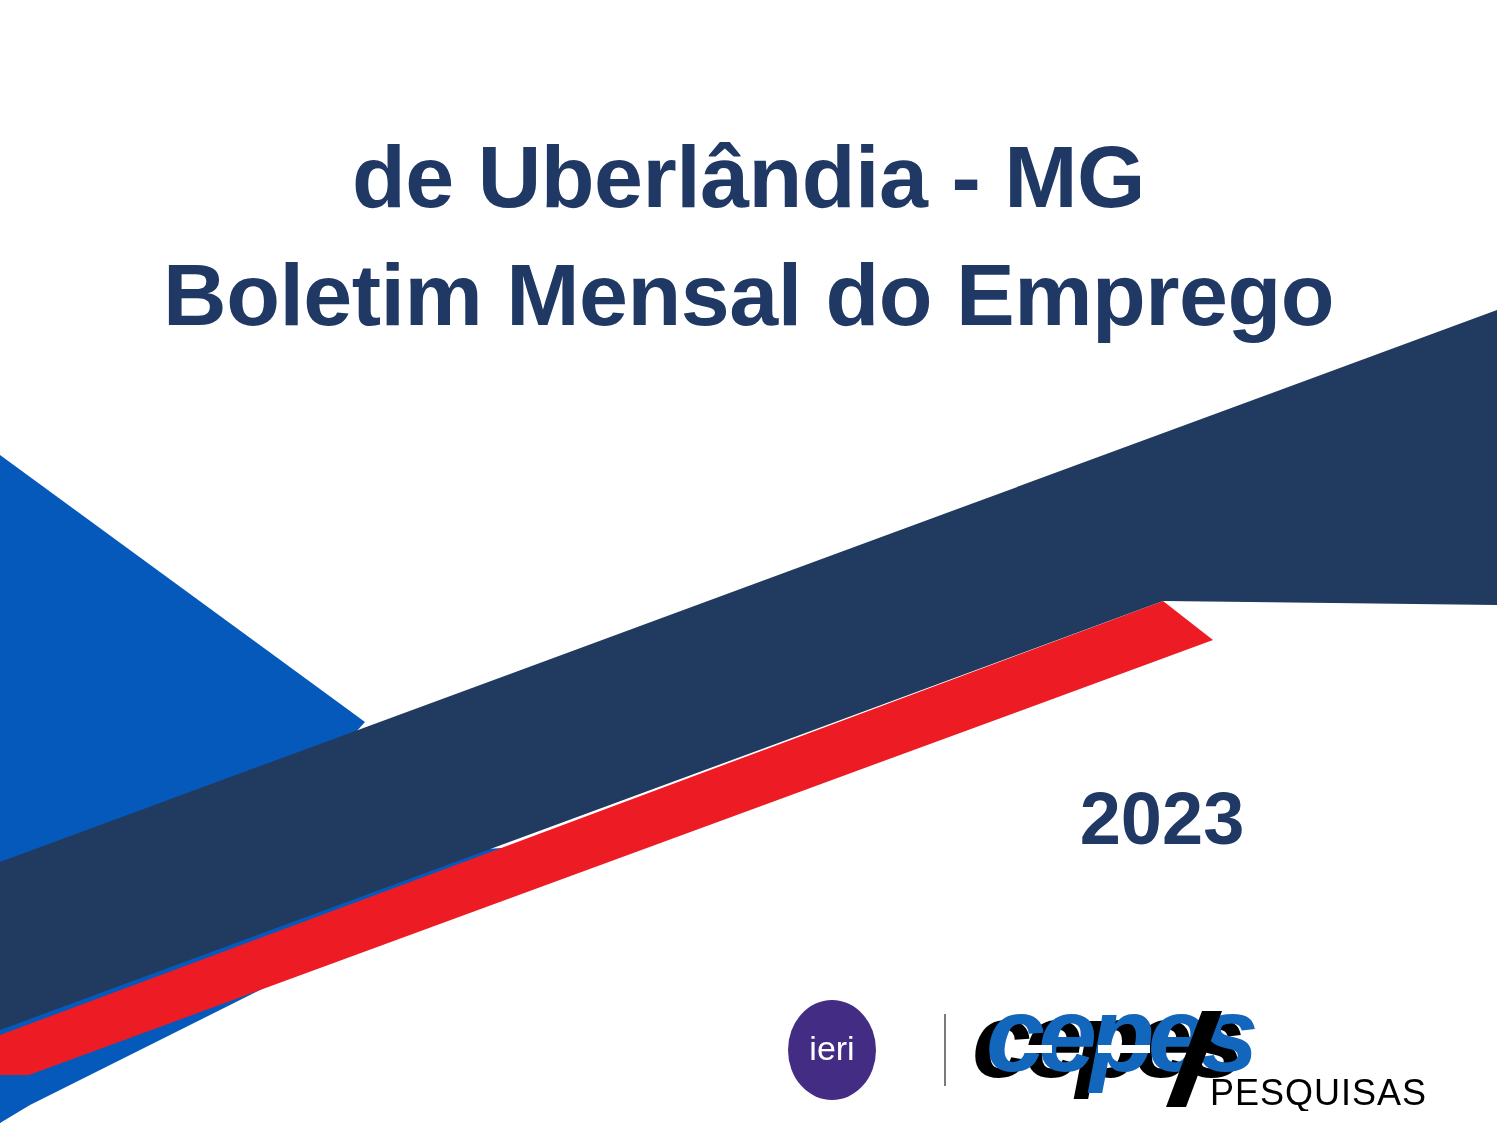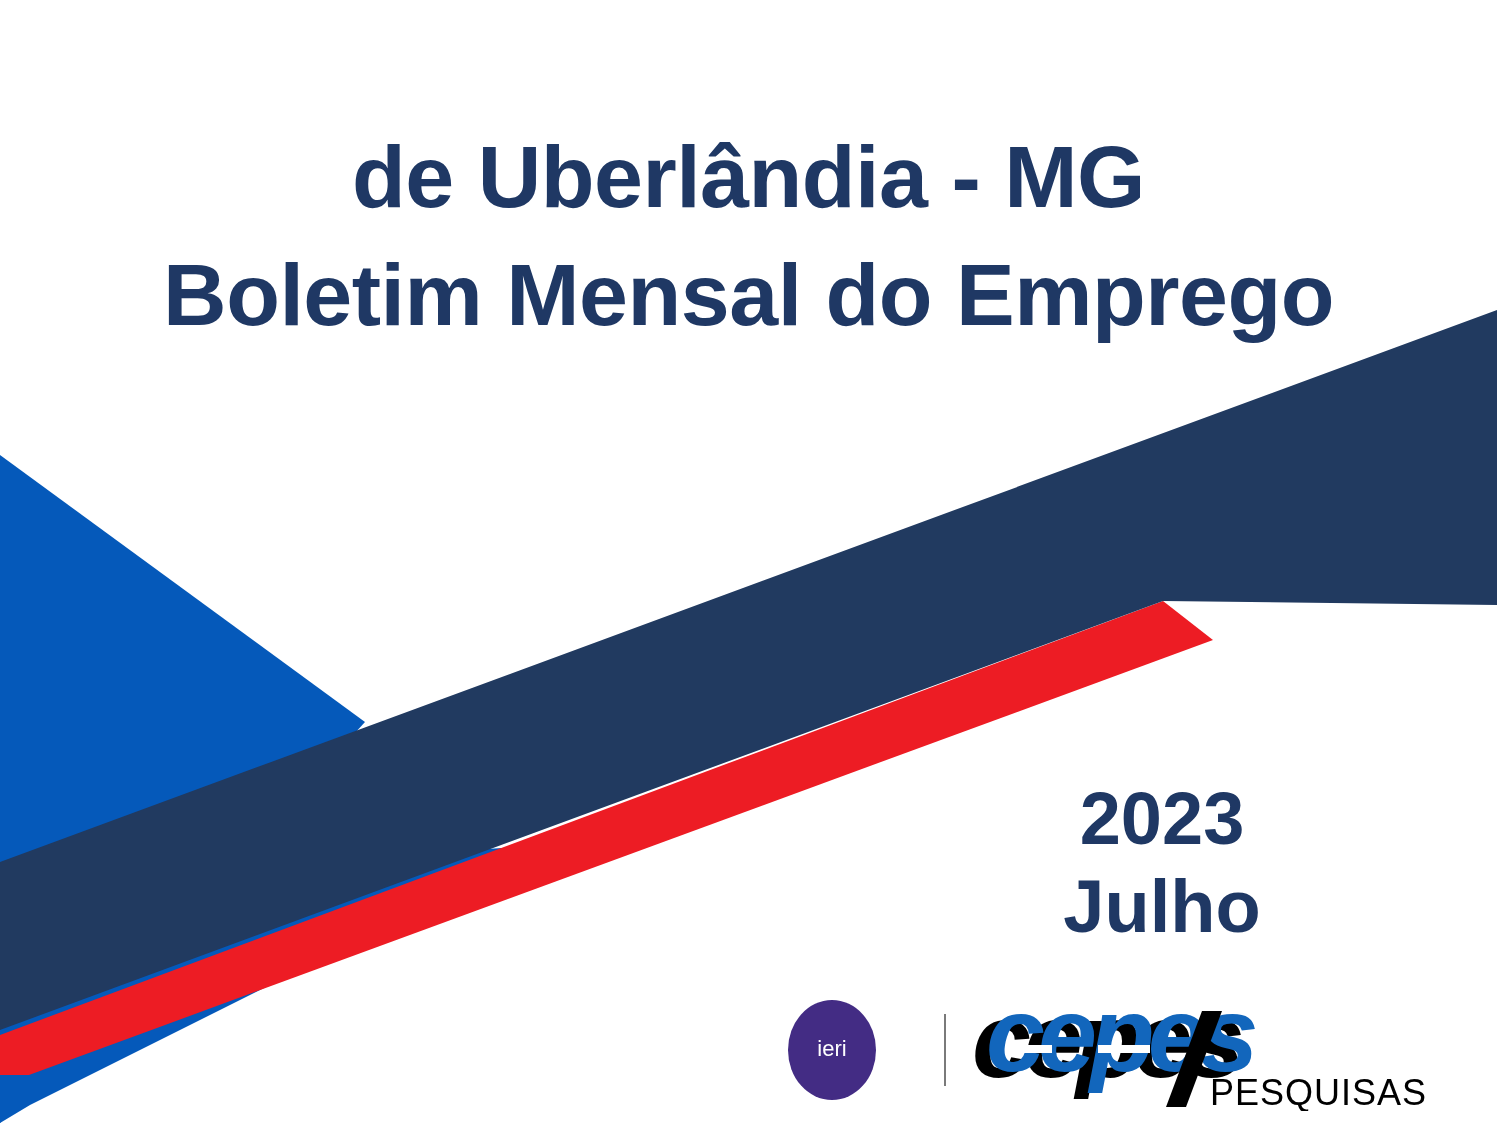--- a/index.html
+++ b/index.html
@@ -96,21 +96,21 @@
     position: absolute;
     left: 0;
     top: 0;
     width: 88px;
     height: 100px;
     display: flex;
     align-items: center;
     justify-content: center;
     color: #ffffff;
     font-family: "Liberation Sans", sans-serif;
-    font-size: 22px;
+    font-size: 34px;
     font-weight: normal;
     letter-spacing: 0px;
     padding-bottom: 3px;
     box-sizing: border-box;
   }
   #logo-divider {
     flex: 0 0 auto;
     width: 2px;
     height: 72px;
     background: #7a7a7a;
@@ -141,21 +141,20 @@
     <polygon points="1497,310 1497,605 1163,601 0,1030 0,862" fill="#213A60"></polygon>
   </svg>
 
   <div id="title-block">
     <span class="title-line">de Uberlândia - MG</span>
     <span class="title-line">Boletim Mensal do Emprego</span>
   </div>
 
   <div id="date-block">
     <span class="date-line">2023</span>
-    <span class="date-line">Julho</span>
   </div>
 
   <div id="logo-bar">
 
     <div id="ieri-logo">
       <div id="ieri-ellipse"></div>
       <div id="ieri-text">ieri</div>
     </div>
 
     <div id="logo-divider"></div>

